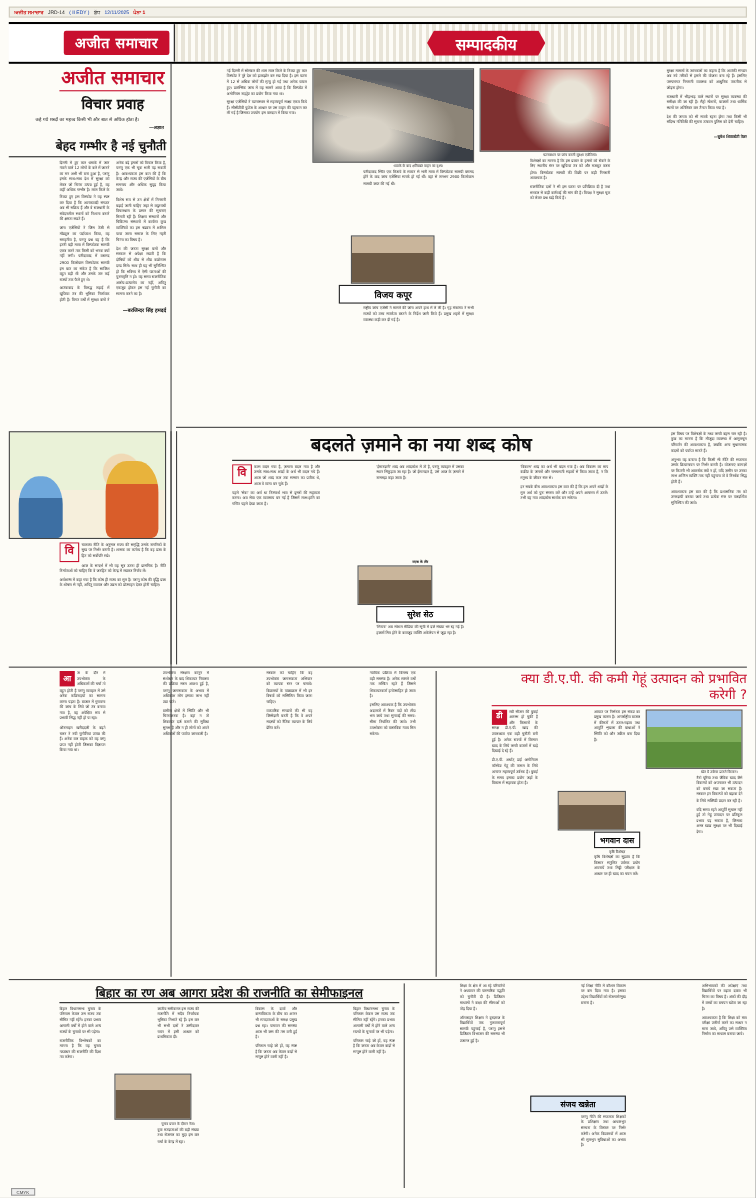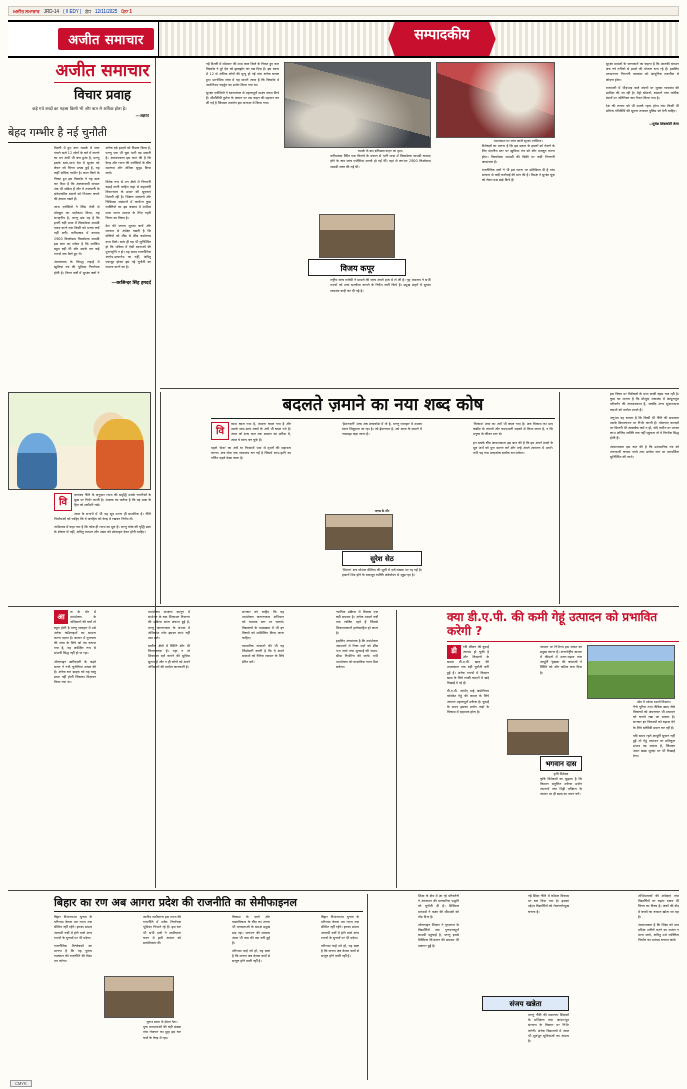--- a/index.html
+++ b/index.html
@@ -26,21 +26,21 @@
   .mast-left{
     width:150px;border-right:1px solid #000;display:flex;align-items:center;
     justify-content:center;background:#fff;position:relative;
   }
   .mast-logo{
     background:#c8102e;color:#fff;font-weight:bold;font-size:13px;
     padding:2px 10px;border-radius:2px;letter-spacing:.5px;
   }
   .mast-logo::before{content:"";}
   .mast-mid{
-    flex:1;display:flex;justify-content:center;position:relative;
+    flex:1;display:flex;align-items:center;justify-content:center;position:relative;
     background:repeating-linear-gradient(90deg,#e8e4d8 0 3px,#fdfcf7 3px 6px);
   }
   .mast-mid .ribbon{
     background:#c8102e;color:#fff;font-size:14px;font-weight:bold;padding:2px 26px;
     clip-path:polygon(6% 0,94% 0,100% 50%,94% 100%,6% 100%,0 50%);
   }
   .mast-right{
     width:160px;border-left:1px solid #000;display:flex;align-items:center;
     justify-content:center;gap:6px;font-size:10px;font-weight:bold;
   }
@@ -62,21 +62,21 @@
   .lc-title{
     text-align:center;color:#c8102e;font-weight:bold;font-size:17px;
     border-bottom:1px solid #c8102e;padding-bottom:1px;
   }
   .lc-sub{text-align:center;font-size:13px;margin-top:2px;color:#111;font-weight:bold;}
   .lc-quote{
     text-align:center;font-size:4.2px;line-height:1.5;margin:3px 2px 2px;color:#222;
   }
   .lc-quote .by{display:block;text-align:right;font-weight:bold;margin-top:1px;}
   .lc-head{
-    text-align:left;font-weight:normal;font-size:11px;margin:4px 0 3px;color:#111;
+    text-align:right;font-weight:bold;font-size:11px;margin:4px 0 3px;color:#111;
     border-bottom:1px solid #222;padding-bottom:3px;
   }
   .lc-body{column-count:2;}
   .lc-sign{text-align:right;font-weight:bold;font-size:4.6px;margin-top:3px;}
   
   .lead{
     position:absolute;left:160px;top:58px;width:519px;height:330px;
   }
   .lead-head{
     font-weight:bold;font-size:19px;color:#c8102e;text-align:center;
@@ -153,43 +153,43 @@
   
   .rightcol{
     position:absolute;left:564px;top:392px;width:115px;height:212px;
   }
   
   .dap{
     position:absolute;left:396px;top:610px;width:283px;height:278px;
     border-left:1px solid #444;box-sizing:border-box;padding-left:4px;
   }
   .dap-head{
-    font-weight:bold;font-size:12px;color:#c8102e;text-align:left;
+    font-weight:normal;font-size:12px;color:#c8102e;text-align:right;
     border-bottom:1px solid #c8102e;padding-bottom:2px;line-height:1.2;
   }
   .dap-grid{display:flex;gap:5px;margin-top:3px;height:246px;}
   .dap-c{width:88px;}
   
   .hamdard{
     position:absolute;left:8px;top:610px;width:384px;height:278px;
   }
   .ham-grid{display:flex;gap:6px;height:278px;}
   .ham-c{width:88px;}
   .flagbox{
     width:14px;height:14px;background:#c8102e;color:#fff;font-size:7px;font-weight:bold;
     display:flex;align-items:center;justify-content:center;float:left;margin:0 2px 1px 0;
   }
   
   .bihar{
     position:absolute;left:8px;top:894px;width:360px;height:186px;
     border-right:1px solid #444;box-sizing:border-box;padding-right:4px;
   }
   .bihar-head{
-    font-weight:bold;font-size:11px;color:#111;
-    border-bottom:1px solid #222;padding-bottom:2px;
+    font-weight:bold;font-size:11px;text-align:center;color:#111;
+    border-bottom:1px solid #222;padding-bottom:2px;text-decoration:underline;
   }
   .bihar-grid{display:flex;gap:5px;margin-top:3px;height:156px;}
   .bihar-c{width:84px;}
   .bottomright{
     position:absolute;left:372px;top:894px;width:307px;height:186px;
   }
   .br-grid{display:flex;gap:23px;height:170px;}
   .br-c{width:96px;}
   .signbox{
     border:1px solid #222;text-align:center;font-weight:bold;font-size:7px;

